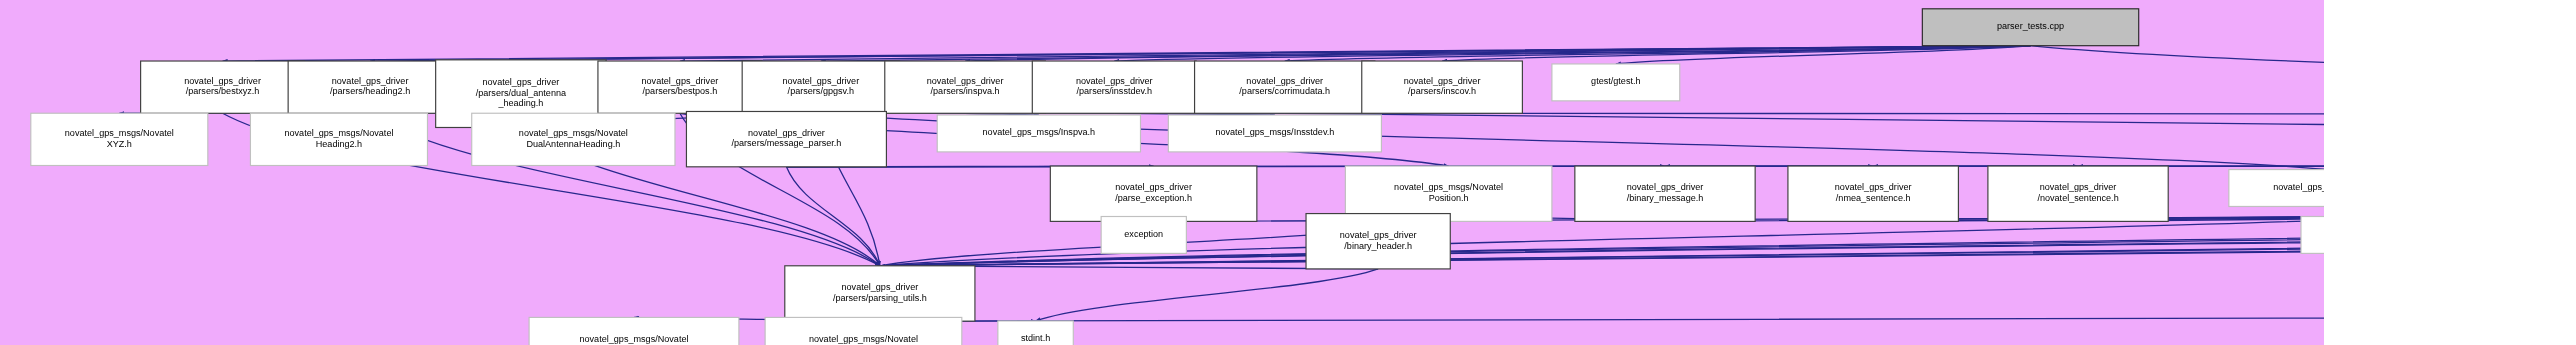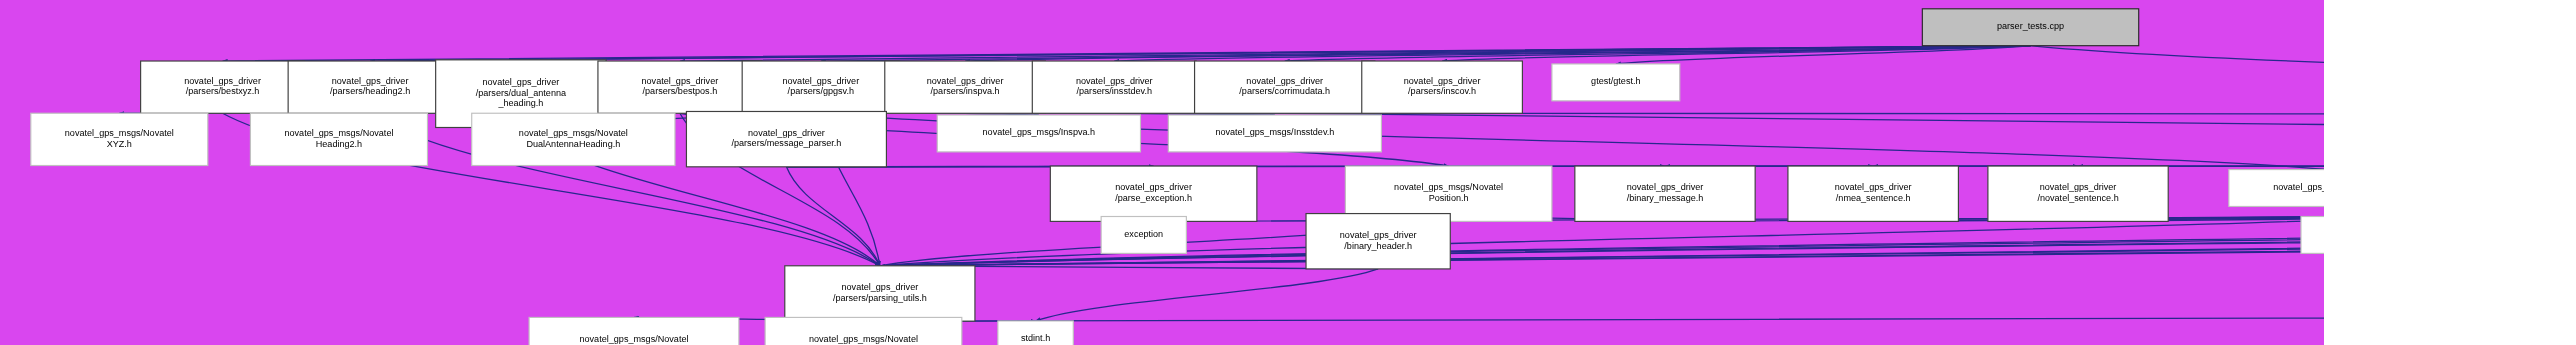--- a/index.html
+++ b/index.html
@@ -1,17 +1,17 @@
 <!DOCTYPE html>
 <html style="font-size:9.4px"><head>
 <meta charset="utf-8">
 <style>
   html, body { margin:0; padding:0; background:#ffffff; }
   body { font-family:"Liberation Sans", sans-serif; }
-  #graph-wrap { position:relative; width:2324px; height:345px; background:#d946ef; overflow:hidden; }
+  #graph-wrap { position:relative; width:2324px; height:345px; background:#f0abfc; overflow:hidden; }
   svg#graph { display:block; width:2576px; height:345px; }
   .edge { fill:none; stroke:#27288c; stroke-width:2.2; }
   .arrow { fill:#27288c; }
   .node-box { stroke-width:2; }
   .node-root  { fill:#bfbfbf; stroke:#2b2b2b; }
   .node-hdr   { fill:#ffffff; stroke:#404040; }
   .node-ext   { fill:#ffffff; stroke:#c0c0c0; }
   .node-label { font-family:"Liberation Sans", sans-serif; font-size:15.5px; fill:#000; text-anchor:middle; dominant-baseline:middle; }
   .node-label tspan { font-size:15.5px; }
 </style>

